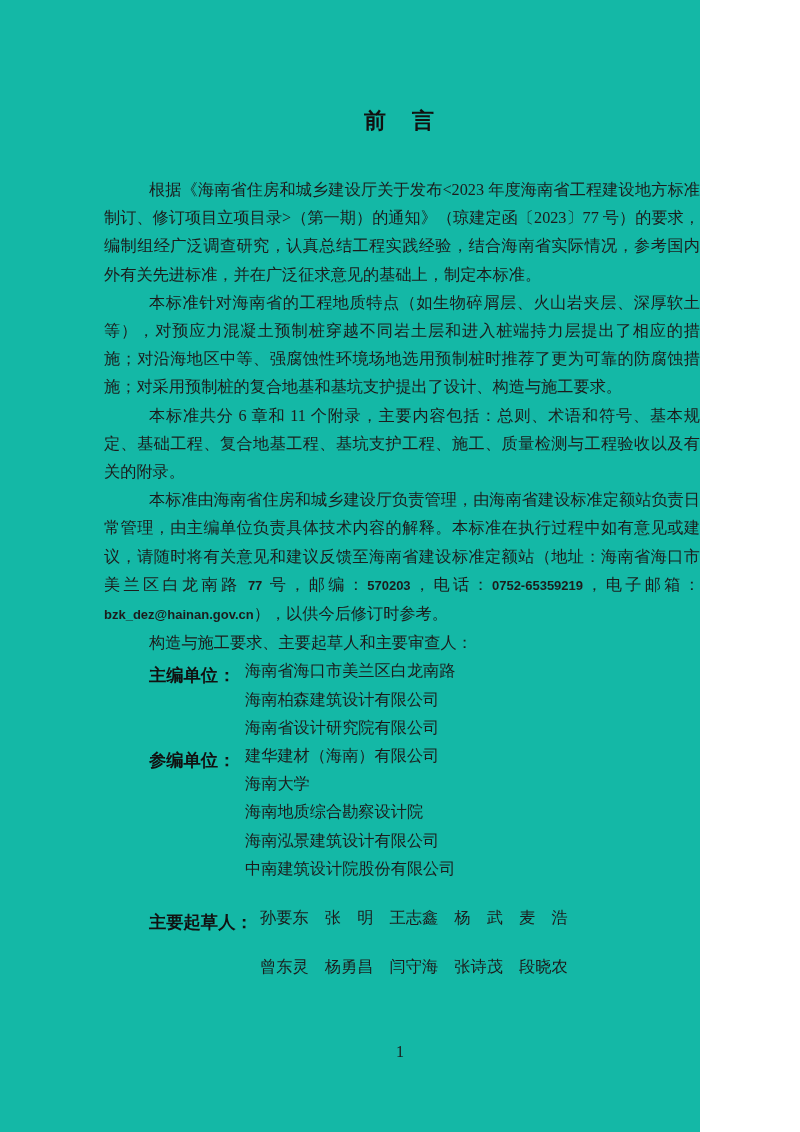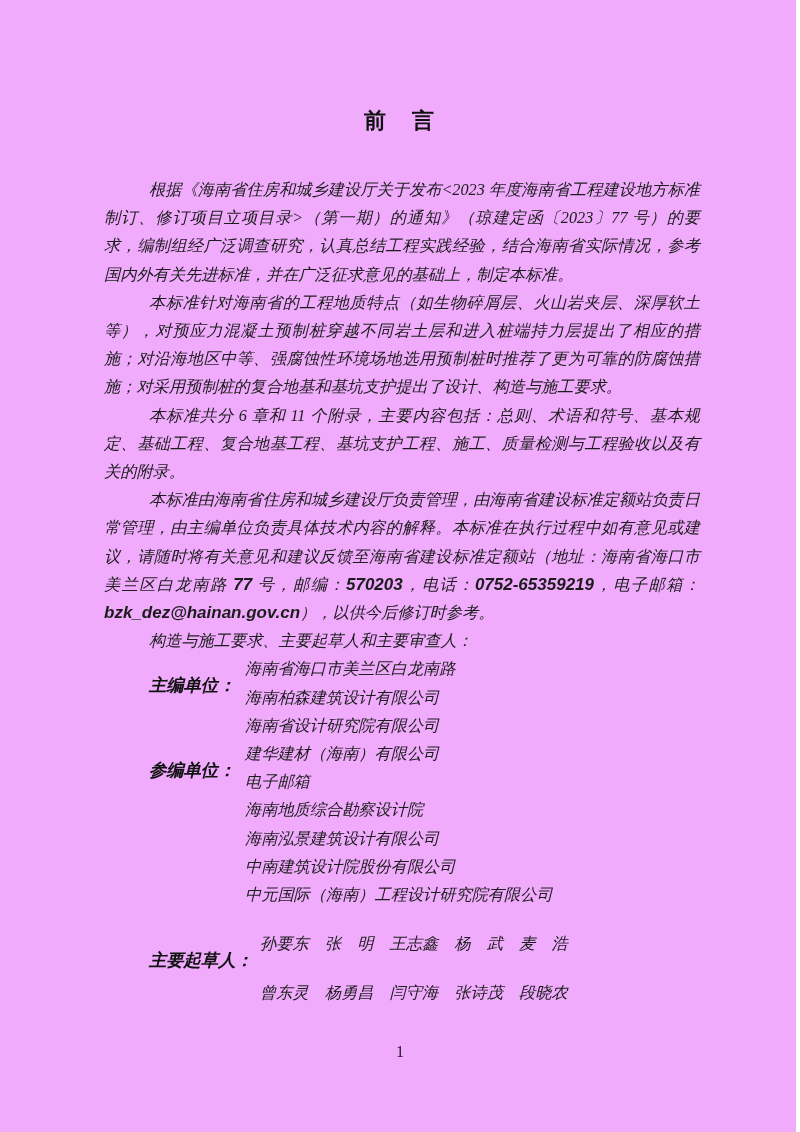--- a/index.html
+++ b/index.html
@@ -1,20 +1,20 @@
 <!DOCTYPE html>
 <html><head>
 <meta charset="utf-8">
 <style>
   html, body { margin: 0; padding: 0; background: #ffffff; }
   .page {
     position: relative;
-    width: 796px;
+    width: 700px;
     height: 1132px;
-    background: #f0abfc;
+    background: #14b8a6;
     color: #1c1c1c;
     font-family: "Liberation Serif", "DejaVu Serif", serif;
     overflow: hidden;
   }
   .title {
     position: absolute;
     top: 106px;
     left: 0;
     width: 800px;
     margin: 0;
@@ -26,42 +26,41 @@
     color: #111;
   }
   .content {
     position: absolute;
     left: 104px;
     top: 176px;
     width: 596px;
     font-size: 16.2px;
     line-height: 28.2px;
     text-align: justify;
-    font-style: italic;
   }
   .para {
     margin: 0;
     text-indent: 45px;
   }
   .latin {
     font-family: "Liberation Sans", "DejaVu Sans", sans-serif;
     font-weight: 600;
-    font-size: 17px;
+    font-size: 13px;
   }
   .unit-line, .drafter-line {
     position: relative;
     text-align: left;
     white-space: nowrap;
   }
   .unit-line { padding-left: 141px; }
   .drafter-line { padding-left: 156px; margin-top: 21px; }
   .role-label {
     position: absolute;
     left: 45px;
-    top: 16px;
+    top: 4px;
     line-height: inherit;
     font-family: "Liberation Sans", "DejaVu Sans", sans-serif;
     font-weight: 700;
     font-size: 17.3px;
     color: #111;
   }
   .page-num {
     position: absolute;
     top: 1042px;
     left: 0;
@@ -98,33 +97,30 @@
       <span>海南柏森建筑设计有限公司</span>
     </div>
     <div class="unit-line">
       <span>海南省设计研究院有限公司</span>
     </div>
 
     <div class="unit-line">
       <span class="role-label">参编单位：</span><span>建华建材（海南）有限公司</span>
     </div>
     <div class="unit-line">
-      <span>电子邮箱</span>
+      <span>海南大学</span>
     </div>
     <div class="unit-line">
       <span>海南地质综合勘察设计院</span>
     </div>
     <div class="unit-line">
       <span>海南泓景建筑设计有限公司</span>
     </div>
     <div class="unit-line">
       <span>中南建筑设计院股份有限公司</span>
-    </div>
-    <div class="unit-line">
-      <span>中元国际（海南）工程设计研究院有限公司</span>
     </div>
 
     <div class="drafter-line">
       <span class="role-label">主要起草人：</span><span>孙要东　张　明　王志鑫　杨　武　麦　浩</span>
     </div>
     <div class="drafter-line">
       <span>曾东灵　杨勇昌　闫守海　张诗茂　段晓农</span>
     </div>
 
   </div>

